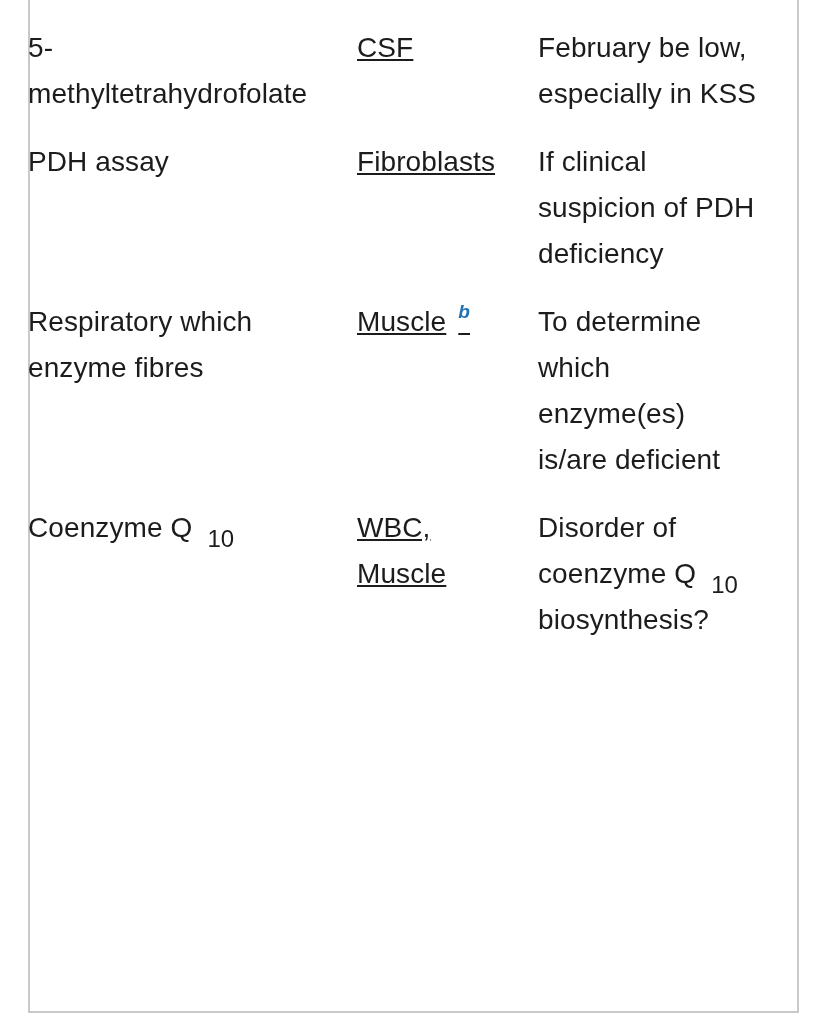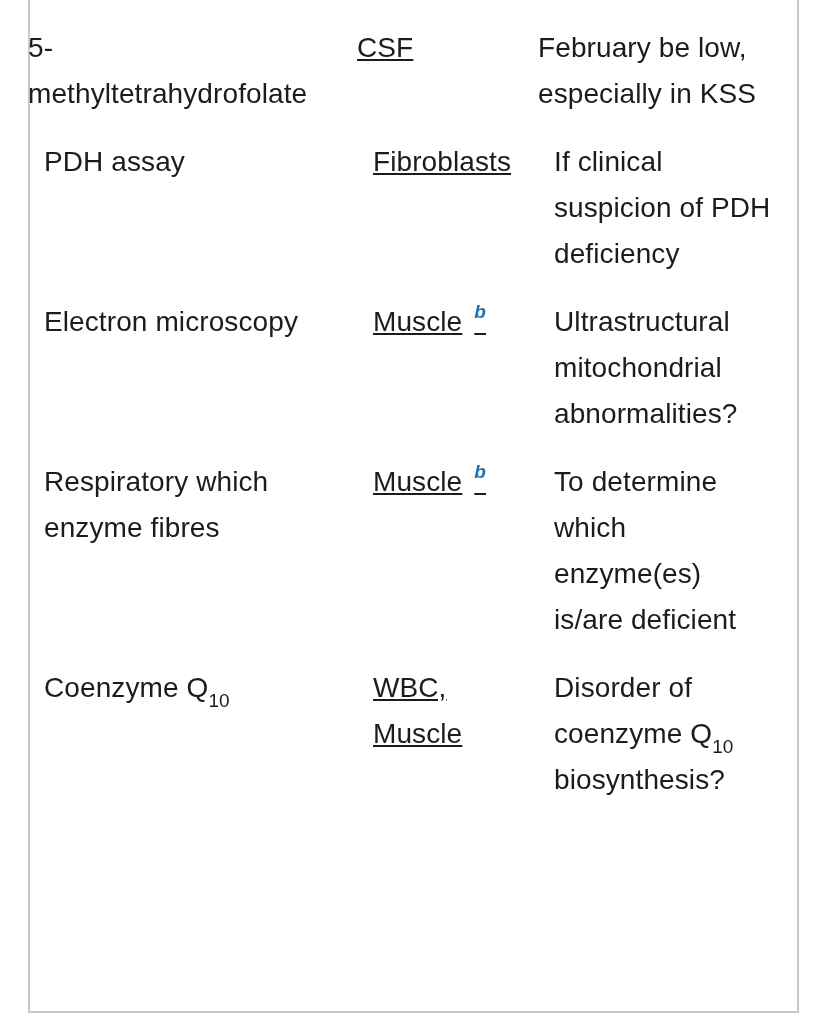--- a/index.html
+++ b/index.html
@@ -62,42 +62,43 @@
   .col-test   { width: 329px; }
   .col-tissue { width: 181px; }
   .col-note   { width: 261px; }
 
   .cell-test   { padding-left: 24px; padding-right: 12px; }
   .cell-tissue { padding-left: 25px; padding-right: 10px; text-decoration: underline; }
   .cell-note   { padding-left: 25px; padding-right: 14px; }
 
   
   tr.row-first td { padding-top: 25px; }
-  tr.row-gap td   { padding-top: 22px; padding-left: 16px; }
+  tr.row-gap td   { padding-top: 22px; }
   tr.row-last td  { padding-bottom: 84px; }
 
   .sup-marker {
     font-size: 19px;
     font-style: italic;
     font-weight: 700;
     color: #2171b5;
     vertical-align: super;
     line-height: 0;
     margin-left: 12px;
     position: relative;
     top: -3px;
   }
 
   .sub-num {
-    font-size: 19px;
+    font-size: 24px;
     vertical-align: sub;
     line-height: 0;
     position: relative;
     top: 3px;
     letter-spacing: 0;
+    margin-left: 15px;
   }
 
   .nowrap { white-space: nowrap; }
 </style>
 </head>
 <body>
 
 <div class="page">
 
   <div class="table-frame"></div>
@@ -132,33 +133,20 @@
           <div>Fibroblasts</div>
         </td>
         <td class="cell-note">
           <div>If clinical</div>
           <div>suspicion of PDH</div>
           <div>deficiency</div>
         </td>
       </tr>
 
 
-      <tr class="row-gap">
-        <td class="cell-test">
-          <div>Electron microscopy</div>
-        </td>
-        <td class="cell-tissue">
-          <div class="nowrap"><span>Muscle</span><sup class="sup-marker">b</sup></div>
-        </td>
-        <td class="cell-note">
-          <div>Ultrastructural</div>
-          <div>mitochondrial</div>
-          <div>abnormalities?</div>
-        </td>
-      </tr>
 
       <tr class="row-gap">
         <td class="cell-test">
           <div>Respiratory which</div>
           <div>enzyme fibres</div>
         </td>
         <td class="cell-tissue">
           <div class="nowrap"><span>Muscle</span><sup class="sup-marker">b</sup></div>
         </td>
         <td class="cell-note">

